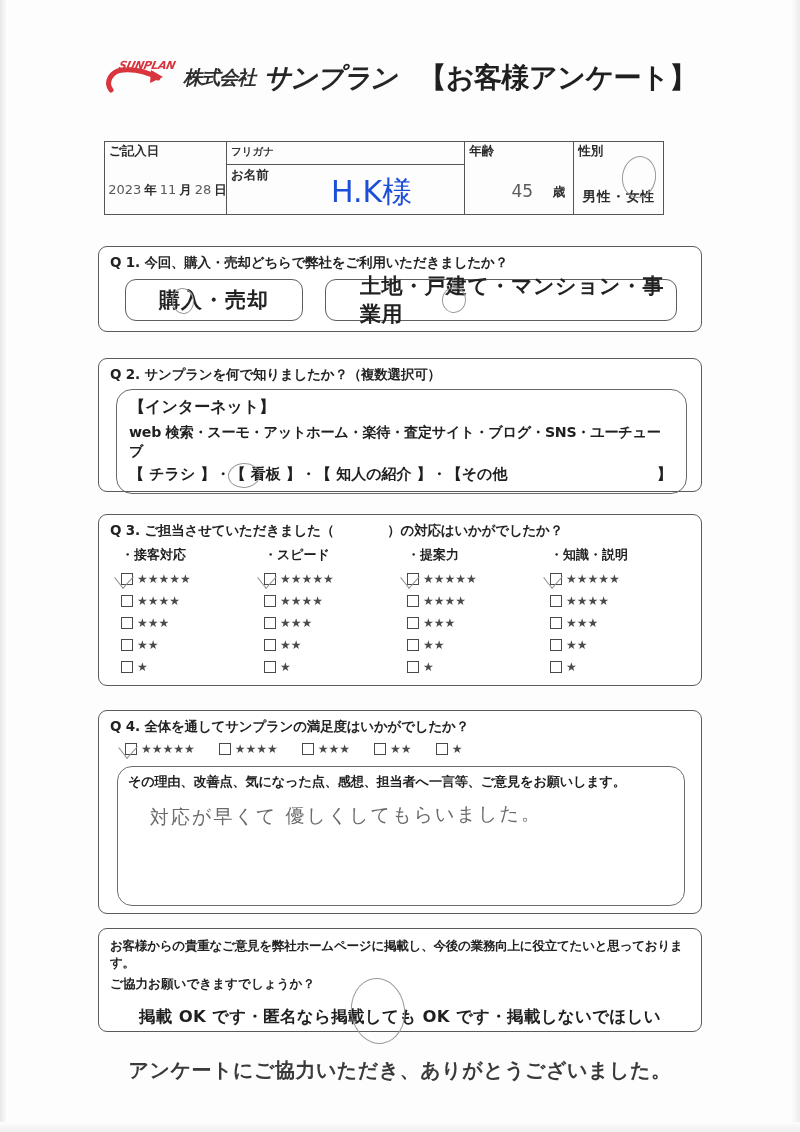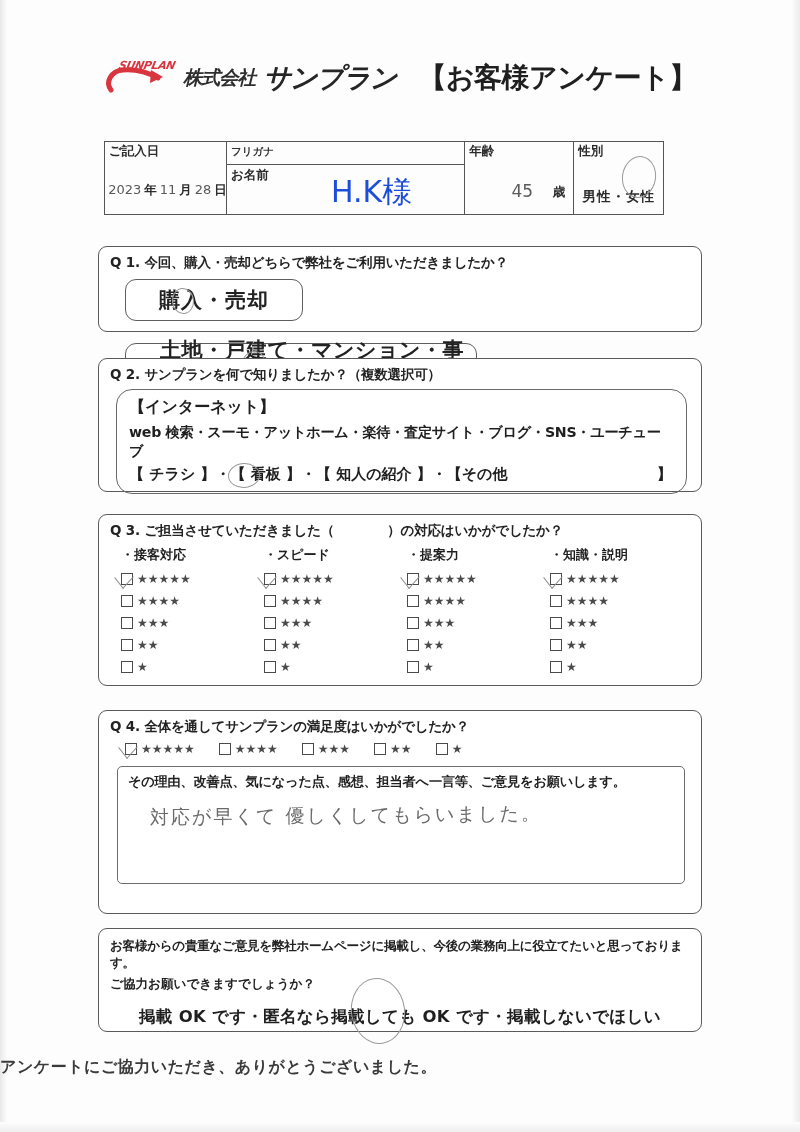--- a/index.html
+++ b/index.html
@@ -117,21 +117,21 @@
     border: 1px solid #9b9b9b; border-radius: 9px;
     z-index: -1;
   }
   .qhead {
     font-size: 13.5px; font-weight: 700; color: #232323;
     padding: 7px 0 0 11px; letter-spacing: -0.2px;
   }
 
   
   #q1 { top: 246px; height: 86px; }
-  .q1-row { display: flex; gap: 22px; padding: 7px 0 0 26px; flex-direction: column; }
+  .q1-row { display: flex; gap: 22px; padding: 7px 0 0 26px; }
   .opt-pill {
     border: 1.5px solid #5e5e5e; border-radius: 11px;
     height: 42px; display: flex; align-items: center; justify-content: center;
     font-size: 21px; font-weight: 700; color: #222;
     letter-spacing: 1px; position: relative; background: #fff;
   }
   .opt-pill::before {
     content:""; position:absolute; left:-4px; top:-4px; right:-4px; bottom:-4px;
     border:1px solid #b3b3b3; border-radius:13px; z-index:-1;
   }
@@ -183,21 +183,21 @@
   .stars { font-size: 12px; color: #4a4a4a; letter-spacing: 0px; line-height: 1; }
 
   
   #q4 { top: 710px; height: 204px; }
   .q4-rate {
     display: flex; gap: 24px; padding: 5px 0 0 26px; align-items: center;
   }
   .q4-rate .rate-row { margin-bottom: 0; }
   .q4-note {
     margin: 10px 16px 0 18px; border: 1.5px solid #6d6d6d;
-    border-radius: 5px; height: 118px; padding: 6px 10px 0 10px;
+    border-radius: 15px; height: 140px; padding: 6px 10px 0 10px;
     position: relative; background: #fff;
   }
   .q4-note::before {
     content:""; position:absolute; left:-4px; top:-4px; right:-4px; bottom:-4px;
     border:1px solid #bdbdbd; border-radius:13px; z-index:-1;
   }
   .q4-note-lbl { font-size: 13.2px; font-weight: 700; color: #1f1f1f;
     letter-spacing: -0.2px; }
   .q4-answer {
     font-size: 19px; color: #6a6a6a; margin: 11px 0 0 22px;
@@ -213,21 +213,21 @@
     padding: 4px 0 0 11px; }
   .consent-opts {
     font-size: 16.5px; font-weight: 700; color: #1f1f1f;
     text-align: center; margin-top: 13px; position: relative;
     letter-spacing: 0.3px;
   }
 
   
   .footer {
     position: absolute; left: 0; right: 0; top: 1057px;
-    font-size: 16px; font-weight: 700;
+    text-align: center; font-size: 20px; font-weight: 700;
     color: #3a3a3a; letter-spacing: 0.5px;
   }
 </style>
 </head>
 <body>
 
 <div class="page">
   <div class="scan-edge-l"></div>
   <div class="scan-edge-r"></div>
   <div class="scan-edge-b"></div>

